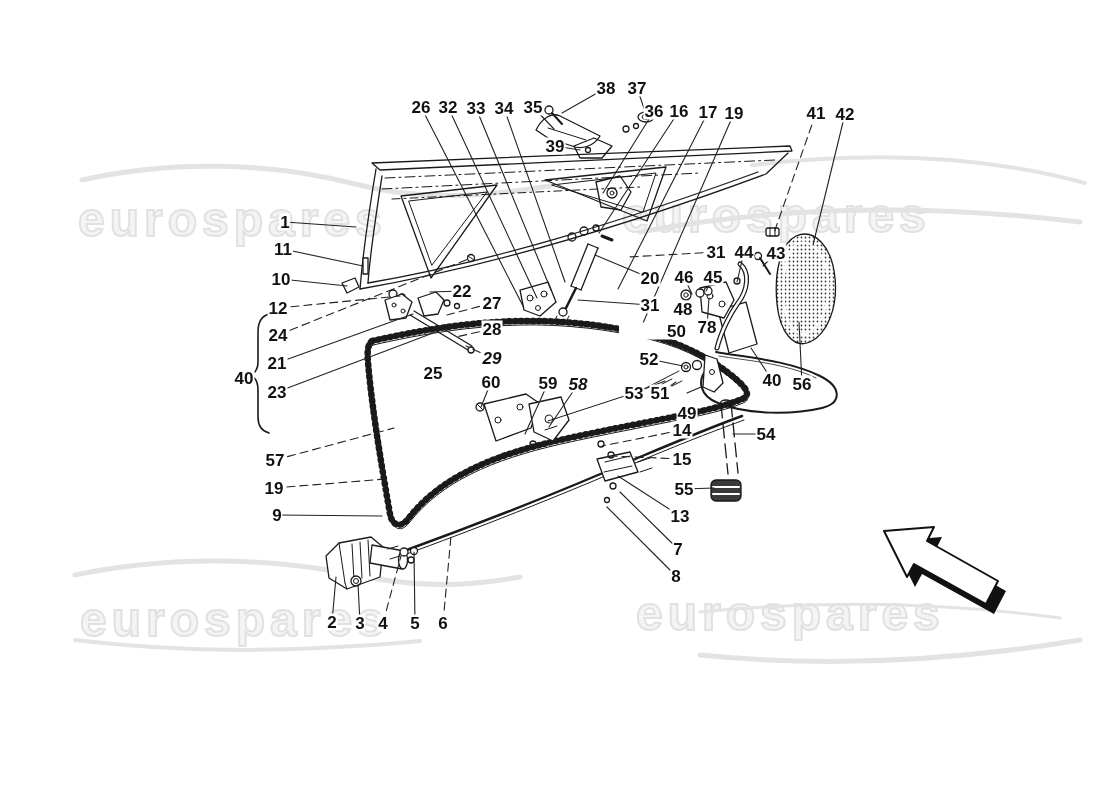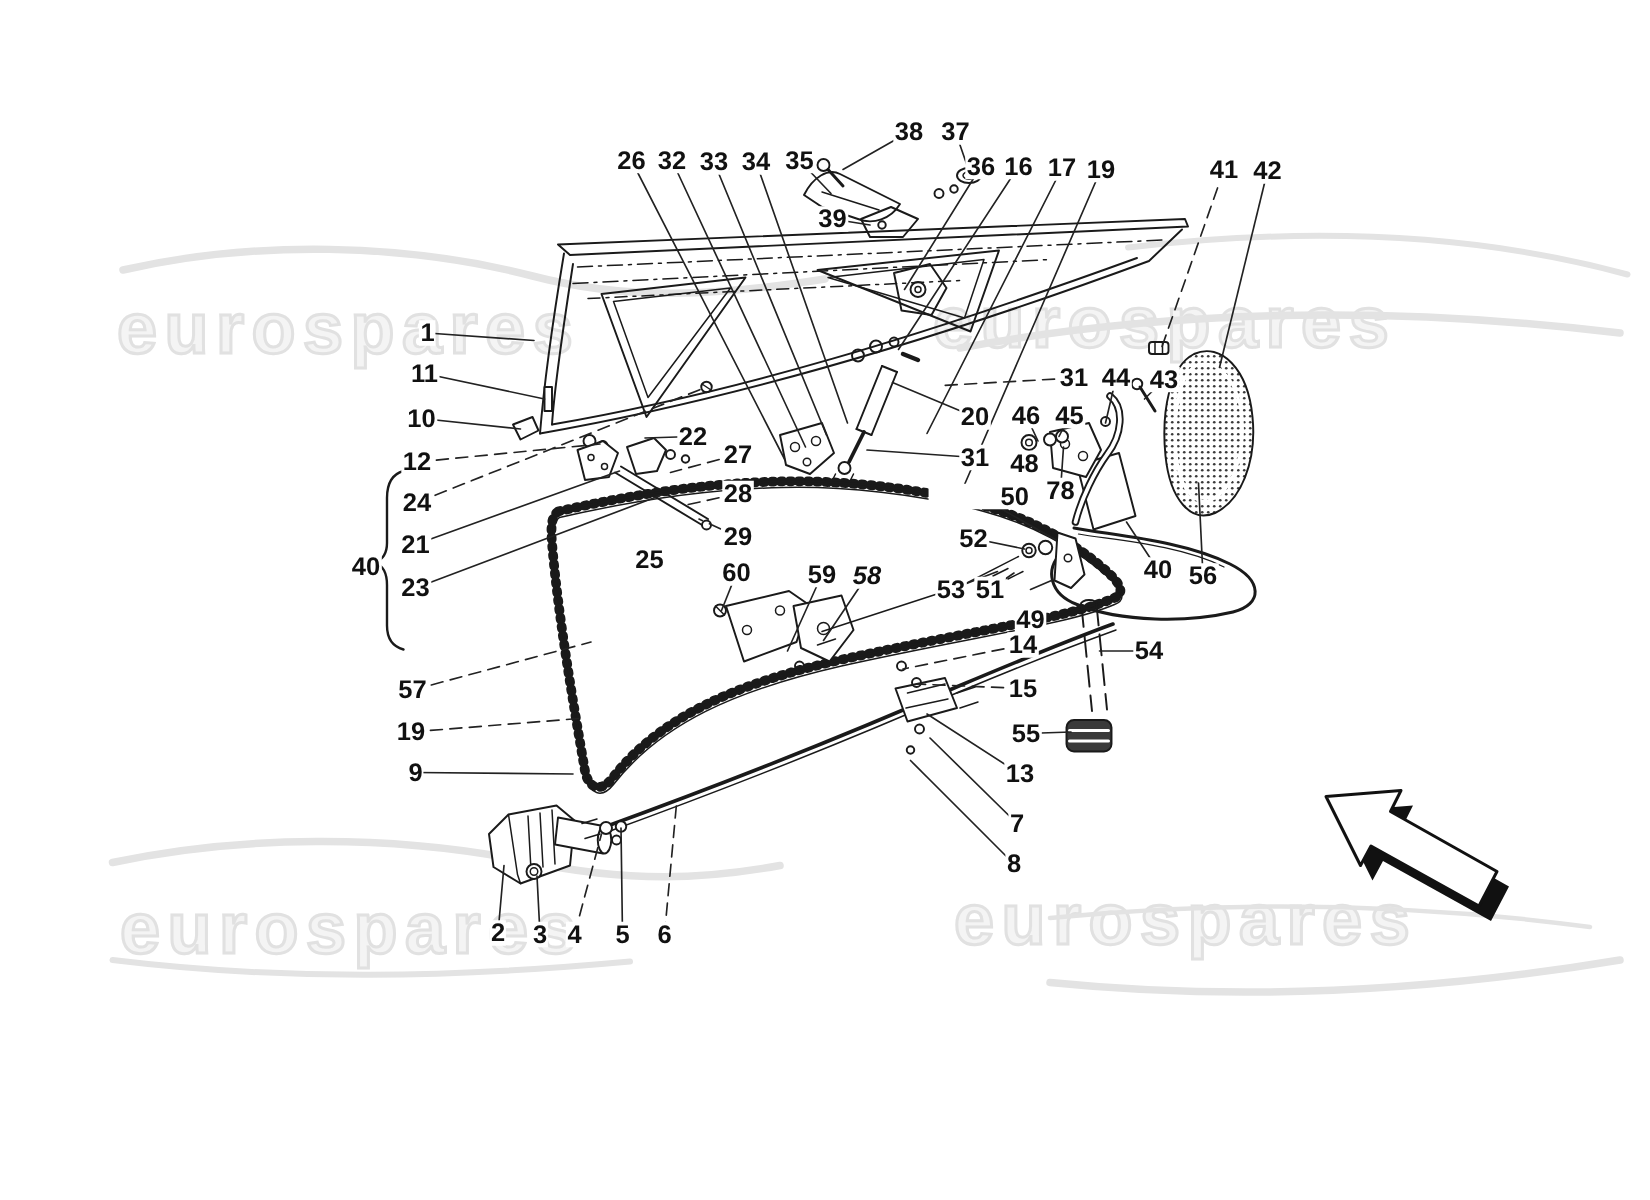--- a/index.html
+++ b/index.html
@@ -298,21 +298,21 @@
       <div class="callout" style="left: 274px; top: 488px;">19</div>
       <div class="callout" style="left: 244px; top: 378px;">40</div>
       <div class="callout" style="left: 277px; top: 363px;">21</div>
       <div class="callout" style="left: 462px; top: 291px;">22</div>
       <div class="callout" style="left: 277px; top: 392px;">23</div>
       <div class="callout" style="left: 278px; top: 335px;">24</div>
       <div class="callout" style="left: 433px; top: 373px;">25</div>
       <div class="callout" style="left: 421px; top: 107px;">26</div>
       <div class="callout" style="left: 492px; top: 303px;">27</div>
       <div class="callout" style="left: 492px; top: 329px;">28</div>
-      <div class="callout" style="left: 492px; top: 358px;">29</div>
+      <div class="callout" style="left: 492px; top: 358px; font-style: italic;">29</div>
       <div class="callout" style="left: 650px; top: 278px;">20</div>
       <div class="callout" style="left: 716px; top: 252px;">31</div>
       <div class="callout" style="left: 650px; top: 305px;">31</div>
       <div class="callout" style="left: 448px; top: 107px;">32</div>
       <div class="callout" style="left: 476px; top: 108px;">33</div>
       <div class="callout" style="left: 504px; top: 108px;">34</div>
       <div class="callout" style="left: 533px; top: 107px;">35</div>
       <div class="callout" style="left: 654px; top: 111px;">36</div>
       <div class="callout" style="left: 637px; top: 88px;">37</div>
       <div class="callout" style="left: 606px; top: 88px;">38</div>

